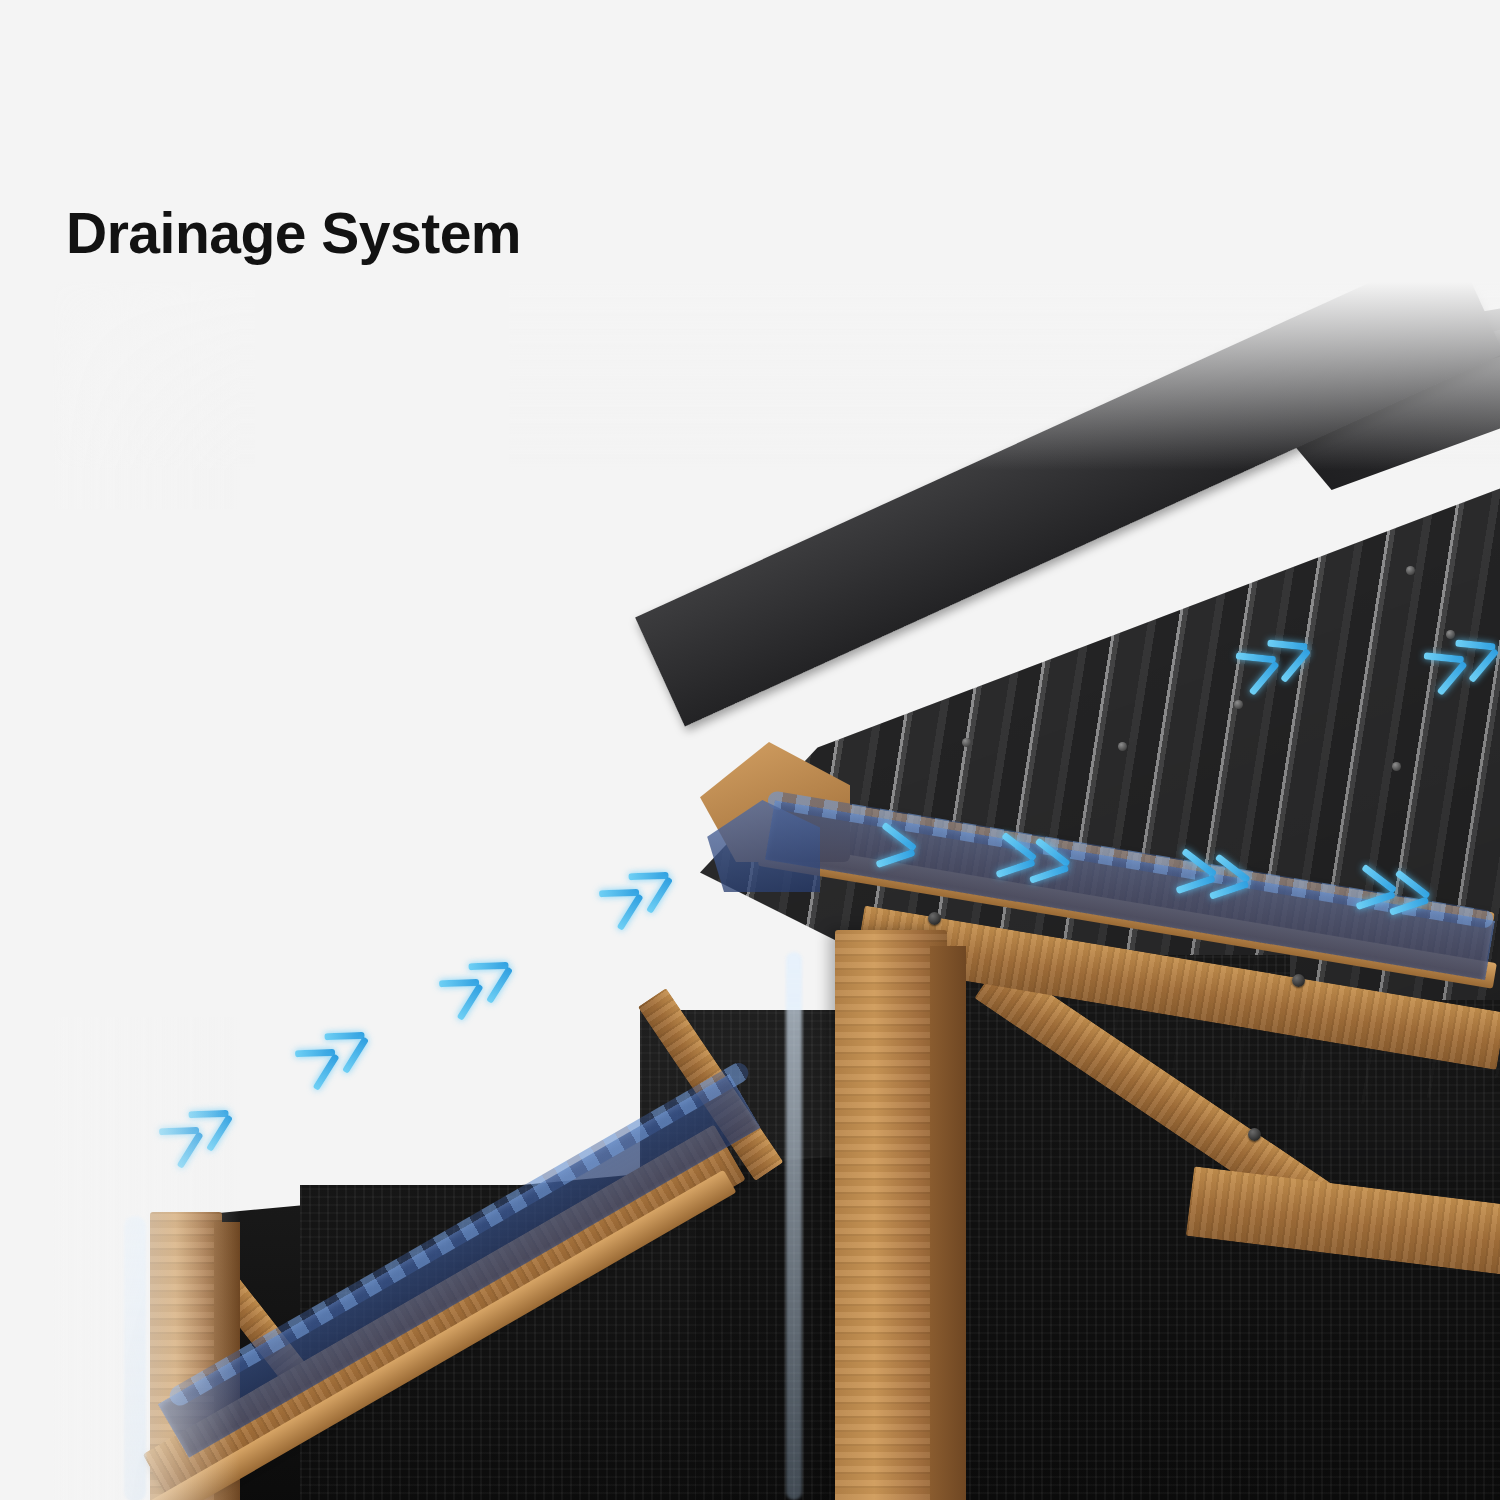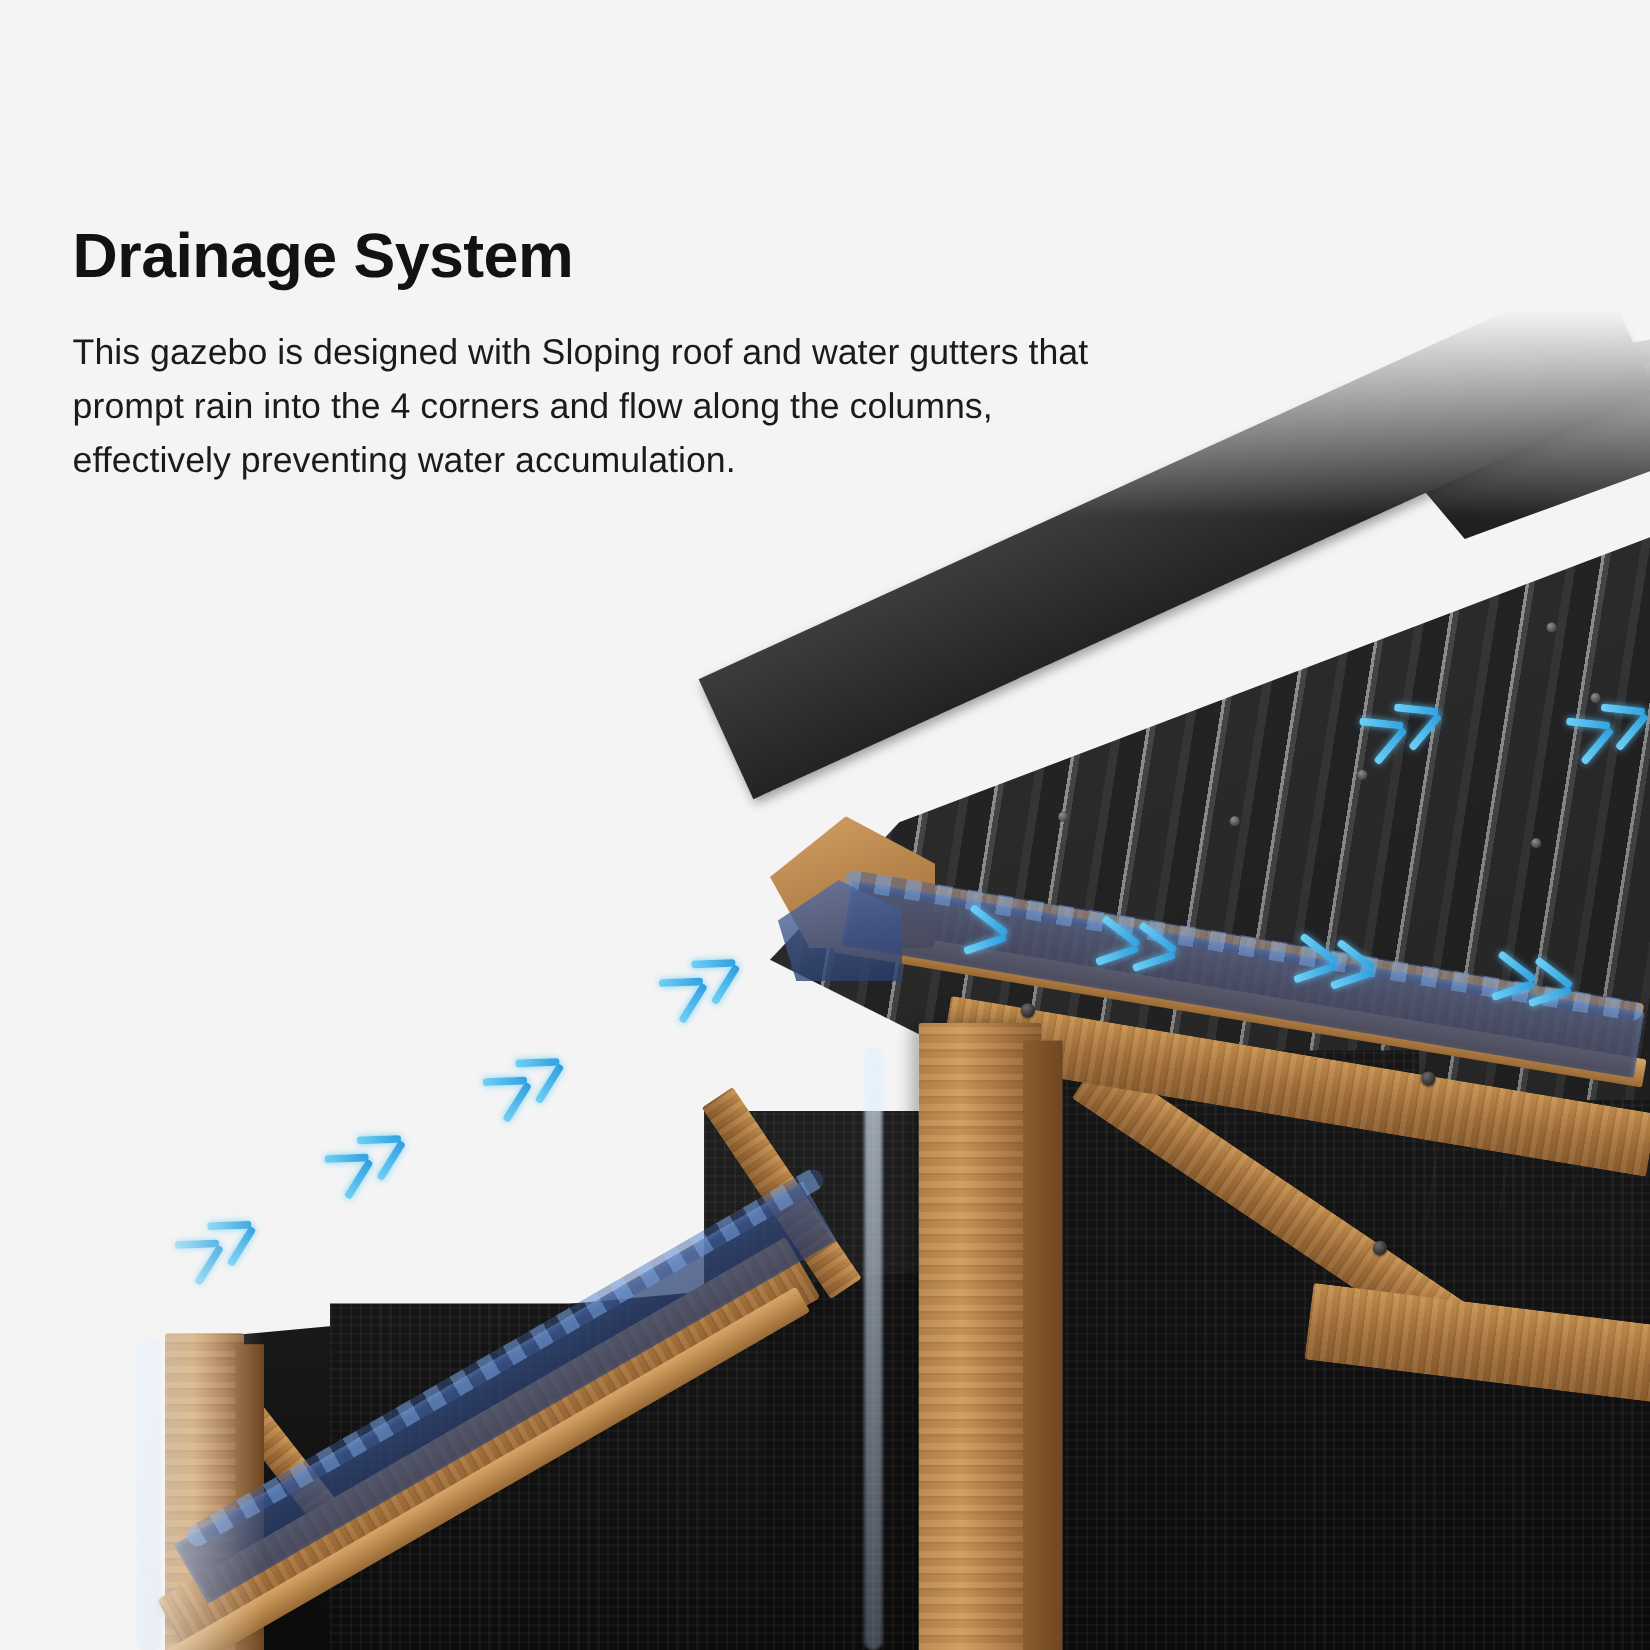--- a/index.html
+++ b/index.html
@@ -8,21 +8,21 @@
     background:#f4f4f4;
     font-family:"Liberation Sans", sans-serif;
     -webkit-font-smoothing:antialiased;
   }
   #stage{position:relative;width:1500px;height:1500px;background:#f4f4f4;overflow:hidden;}
 
   
   #text-block{position:absolute;left:66px;top:205px;width:1120px;z-index:60;}
   #page-title{
     font-size:57px;font-weight:bold;color:#121212;letter-spacing:-0.5px;
-    line-height:1.0;margin:0 0 34px 0;
+    line-height:1.0;margin:0 0 24px 0;
   }
   #page-body{
     font-size:32.5px;color:#1b1b1b;line-height:1.50;font-weight:400;margin:0;
     max-width:1090px;
   }
   #page-body .ln{display:block;}
 
   
   #photo{position:absolute;left:0;top:0;width:1500px;height:1500px;z-index:10;}
   .lay{position:absolute;}
@@ -387,20 +387,15 @@
     <div class="bolt" style="left:928px;top:912px"></div>
     <div class="bolt" style="left:1292px;top:974px"></div>
     <div class="bolt" style="left:1248px;top:1128px"></div>
 
     <div class="lay fade-top"></div>
     <div class="lay fade-left"></div>
   </div>
 
   <div id="text-block">
     <h1 id="page-title">Drainage System</h1>
-    <p id="page-body">
-      <span class="ln">This gazebo is designed with Sloping roof and water gutters that</span>
-      <span class="ln">prompt rain into the 4 corners and flow along the columns,</span>
-      <span class="ln">effectively preventing water accumulation.</span>
-    </p>
   </div>
 
 </div>
 
 </body></html>

